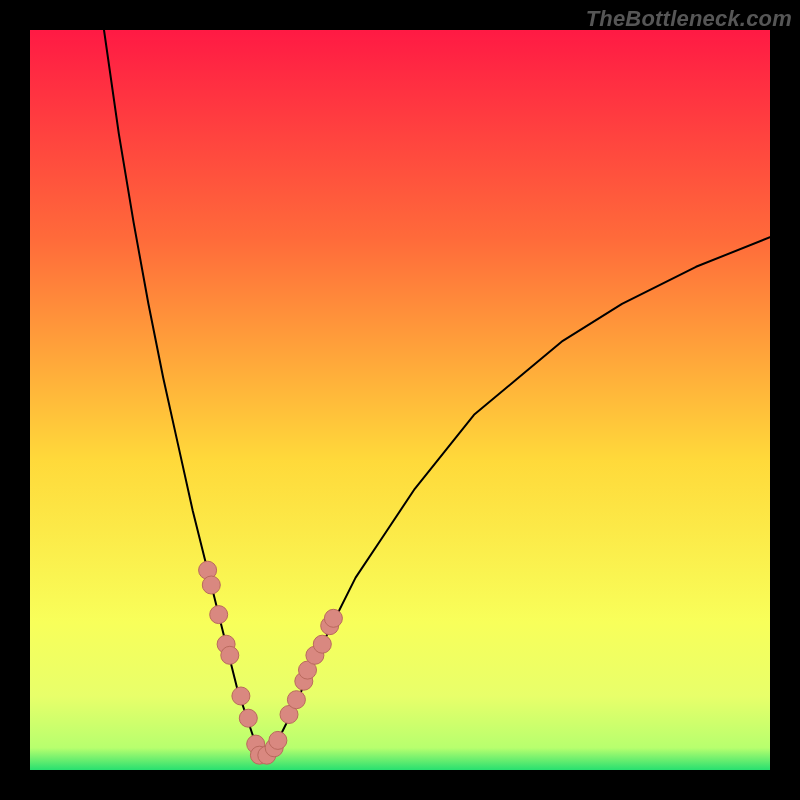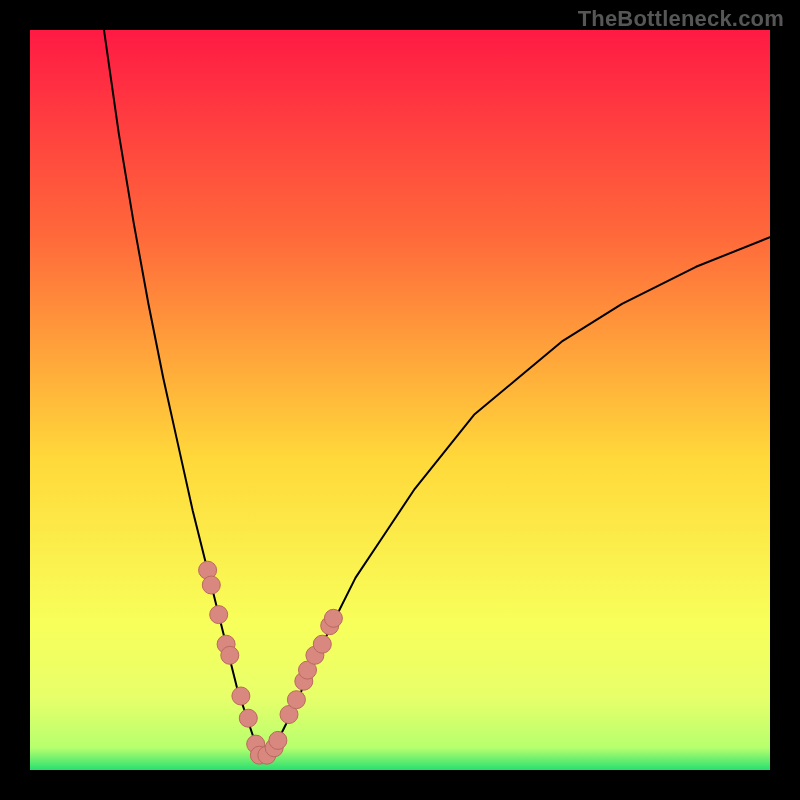--- a/index.html
+++ b/index.html
@@ -26,26 +26,27 @@
     overflow: hidden;
   }
   .plot-svg {
     display: block;
     width: 740px;
     height: 740px;
   }
   .watermark {
     position: absolute;
     top: 6px;
-    right: 16px;
+    right: 8px;
     font-size: 22px;
     font-weight: 600;
     color: #565656;
     letter-spacing: 0.2px;
     user-select: none;
+    font-style: italic;
   }
 </style>
 </head>
 <body>
 
 <div class="frame">
 
   <div class="watermark">TheBottleneck.com</div>
 
   <div class="plot-area">

